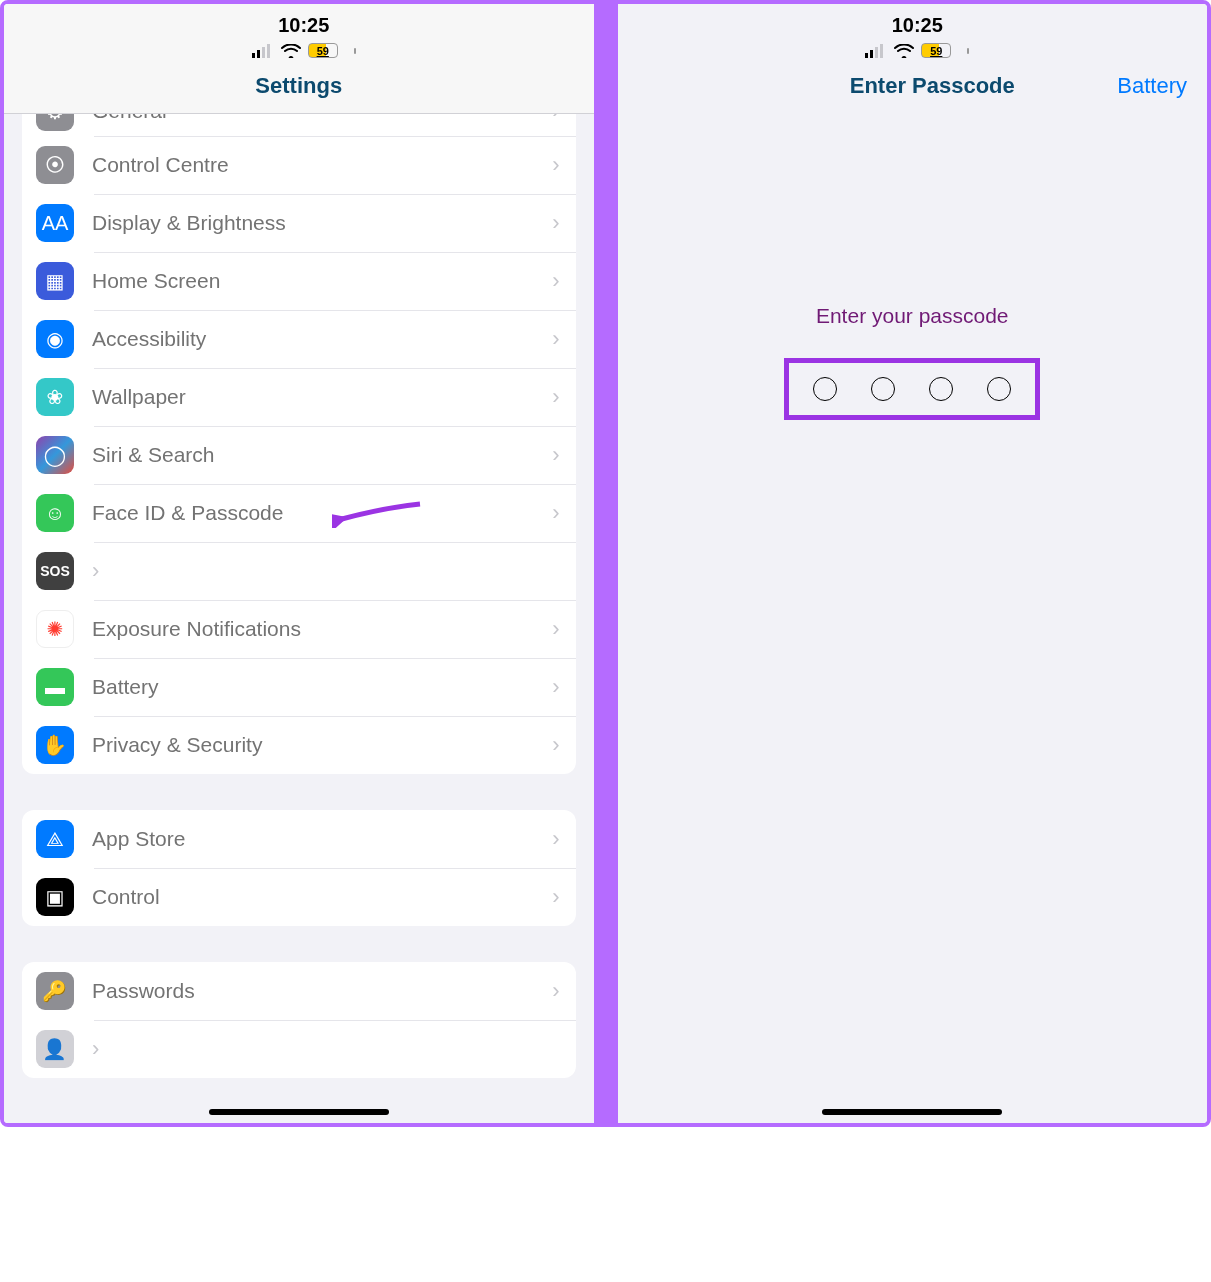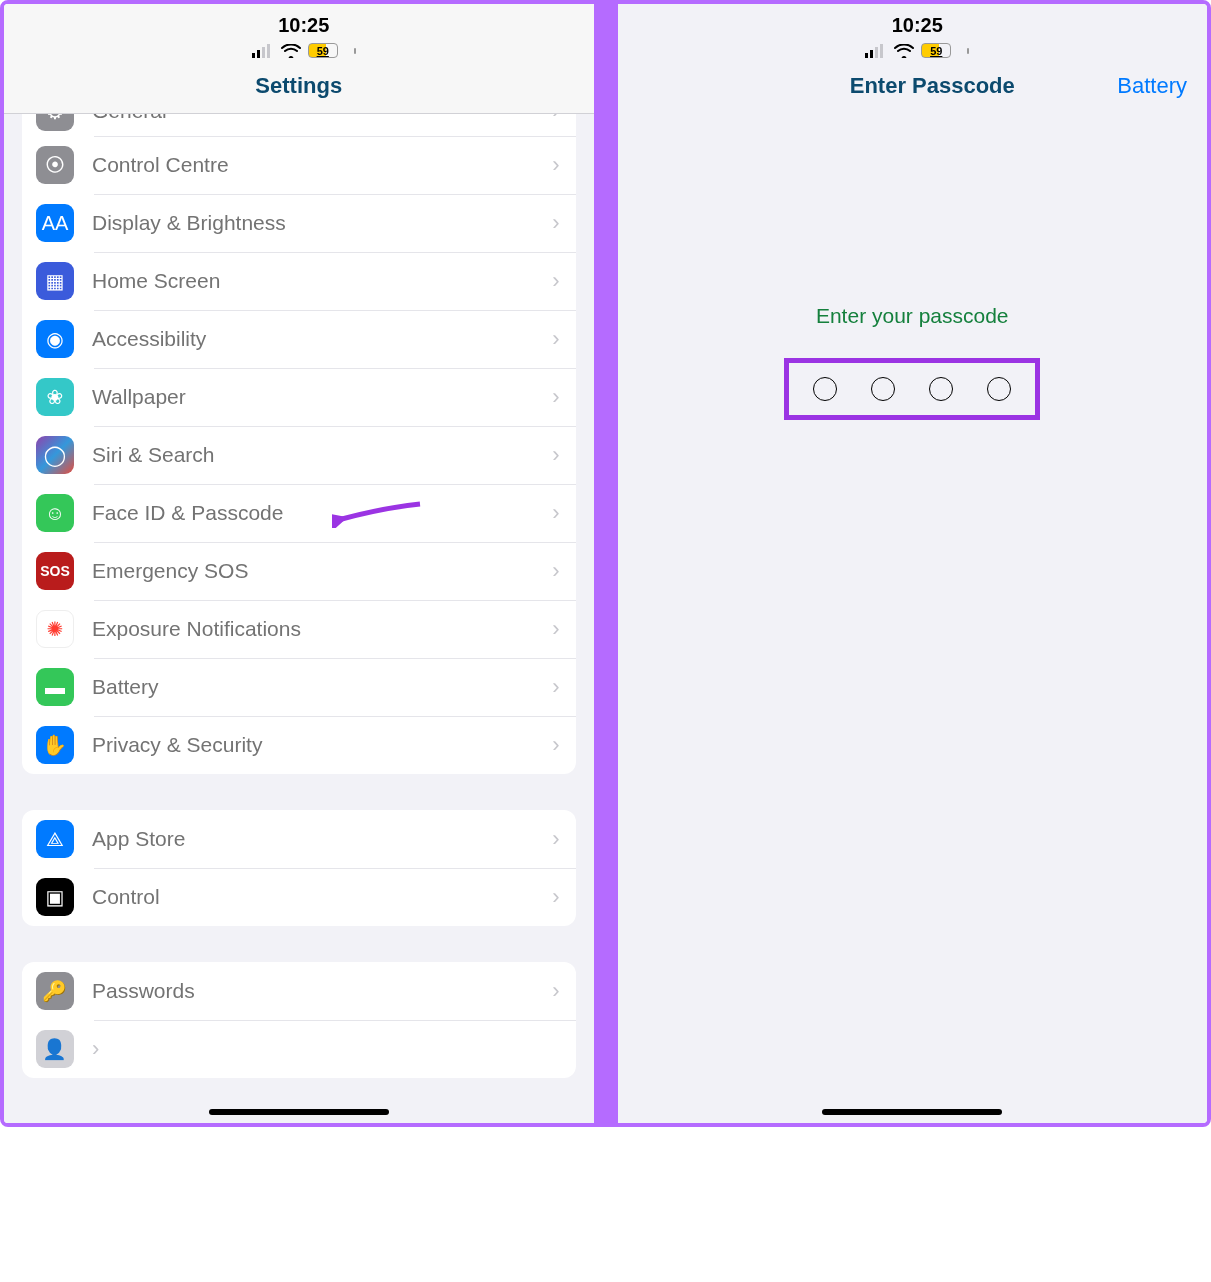--- a/index.html
+++ b/index.html
@@ -102,35 +102,35 @@
     display:flex; align-items:center; justify-content:center;
     color:#fff; font-size:20px; margin-right:18px;
   }
   .row-label { font-size: 21px; color:#737373; flex:1; font-weight:400; }
   .chev { color:#c7c7cc; font-size:22px; font-weight:300; }
 
   
   .ic-general{background:#8e8e93;} .ic-control{background:#8e8e93;} .ic-display{background:#007aff;}
   .ic-home{background:#3b5bdb;} .ic-access{background:#007aff;} .ic-wall{background:#34c8c8;}
   .ic-siri{background:linear-gradient(135deg,#8e44ad,#3498db,#e74c3c);} .ic-face{background:#34c759;}
-  .ic-sos{background:#b91c1c; font-size:14px; font-weight:700;} .ic-expo{background:#fff; border:1px solid #eee; color:#ff3b30;}
+  .ic-sos{background:#404040; font-size:14px; font-weight:700;} .ic-expo{background:#fff; border:1px solid #eee; color:#ff3b30;}
   .ic-batt{background:#34c759;} .ic-priv{background:#007aff;}
   .ic-store{background:#007aff;} .ic-wallet{background:#000;}
   .ic-pass{background:#8e8e93;} .ic-contacts{background:#d1d1d6; color:#8e8e93;}
 
   
   .arrow-ann {
     position:absolute; left:310px; width:90px; height:30px; pointer-events:none;
   }
 
   
   .pass-area {
     position:absolute; top:300px; left:0; right:0; text-align:center;
   }
-  .pass-prompt { font-size:21px; color:#15803d; margin-bottom:30px; }
+  .pass-prompt { font-size:21px; color:#701a75; margin-bottom:30px; }
   .dots-frame {
     display:inline-block; border:5px solid #9b34e3; padding:14px 24px;
   }
   .dots { display:flex; gap:34px; }
   .dot { width:24px; height:24px; border:1.5px solid #000; border-radius:50%; }
 
   
   .home-ind {
     position:absolute; bottom:8px; left:50%; transform:translateX(-50%);
     width:180px; height:6px; background:#000; border-radius:3px;
@@ -226,21 +226,20 @@
                 <defs>
                   <marker id="ah" markerWidth="10" markerHeight="10" refX="2" refY="5" orient="auto">
                     <path d="M10 0 L0 5 L10 10 Z" fill="#9b34e3"></path>
                   </marker>
                 </defs>
                 <path d="M88 6 Q50 10 6 22" stroke="#9b34e3" stroke-width="5" fill="none" marker-end="url(#ah)"></path>
               </svg></span>
   </div>
           <div class="row">
     <span class="row-icon ic-sos">SOS</span>
-    <span class="row-label">Emergency SOS</span>
     <span class="chev">›</span>
 
   </div>
           <div class="row">
     <span class="row-icon ic-expo">✺</span>
     <span class="row-label">Exposure Notifications</span>
     <span class="chev">›</span>
 
   </div>
           <div class="row">

